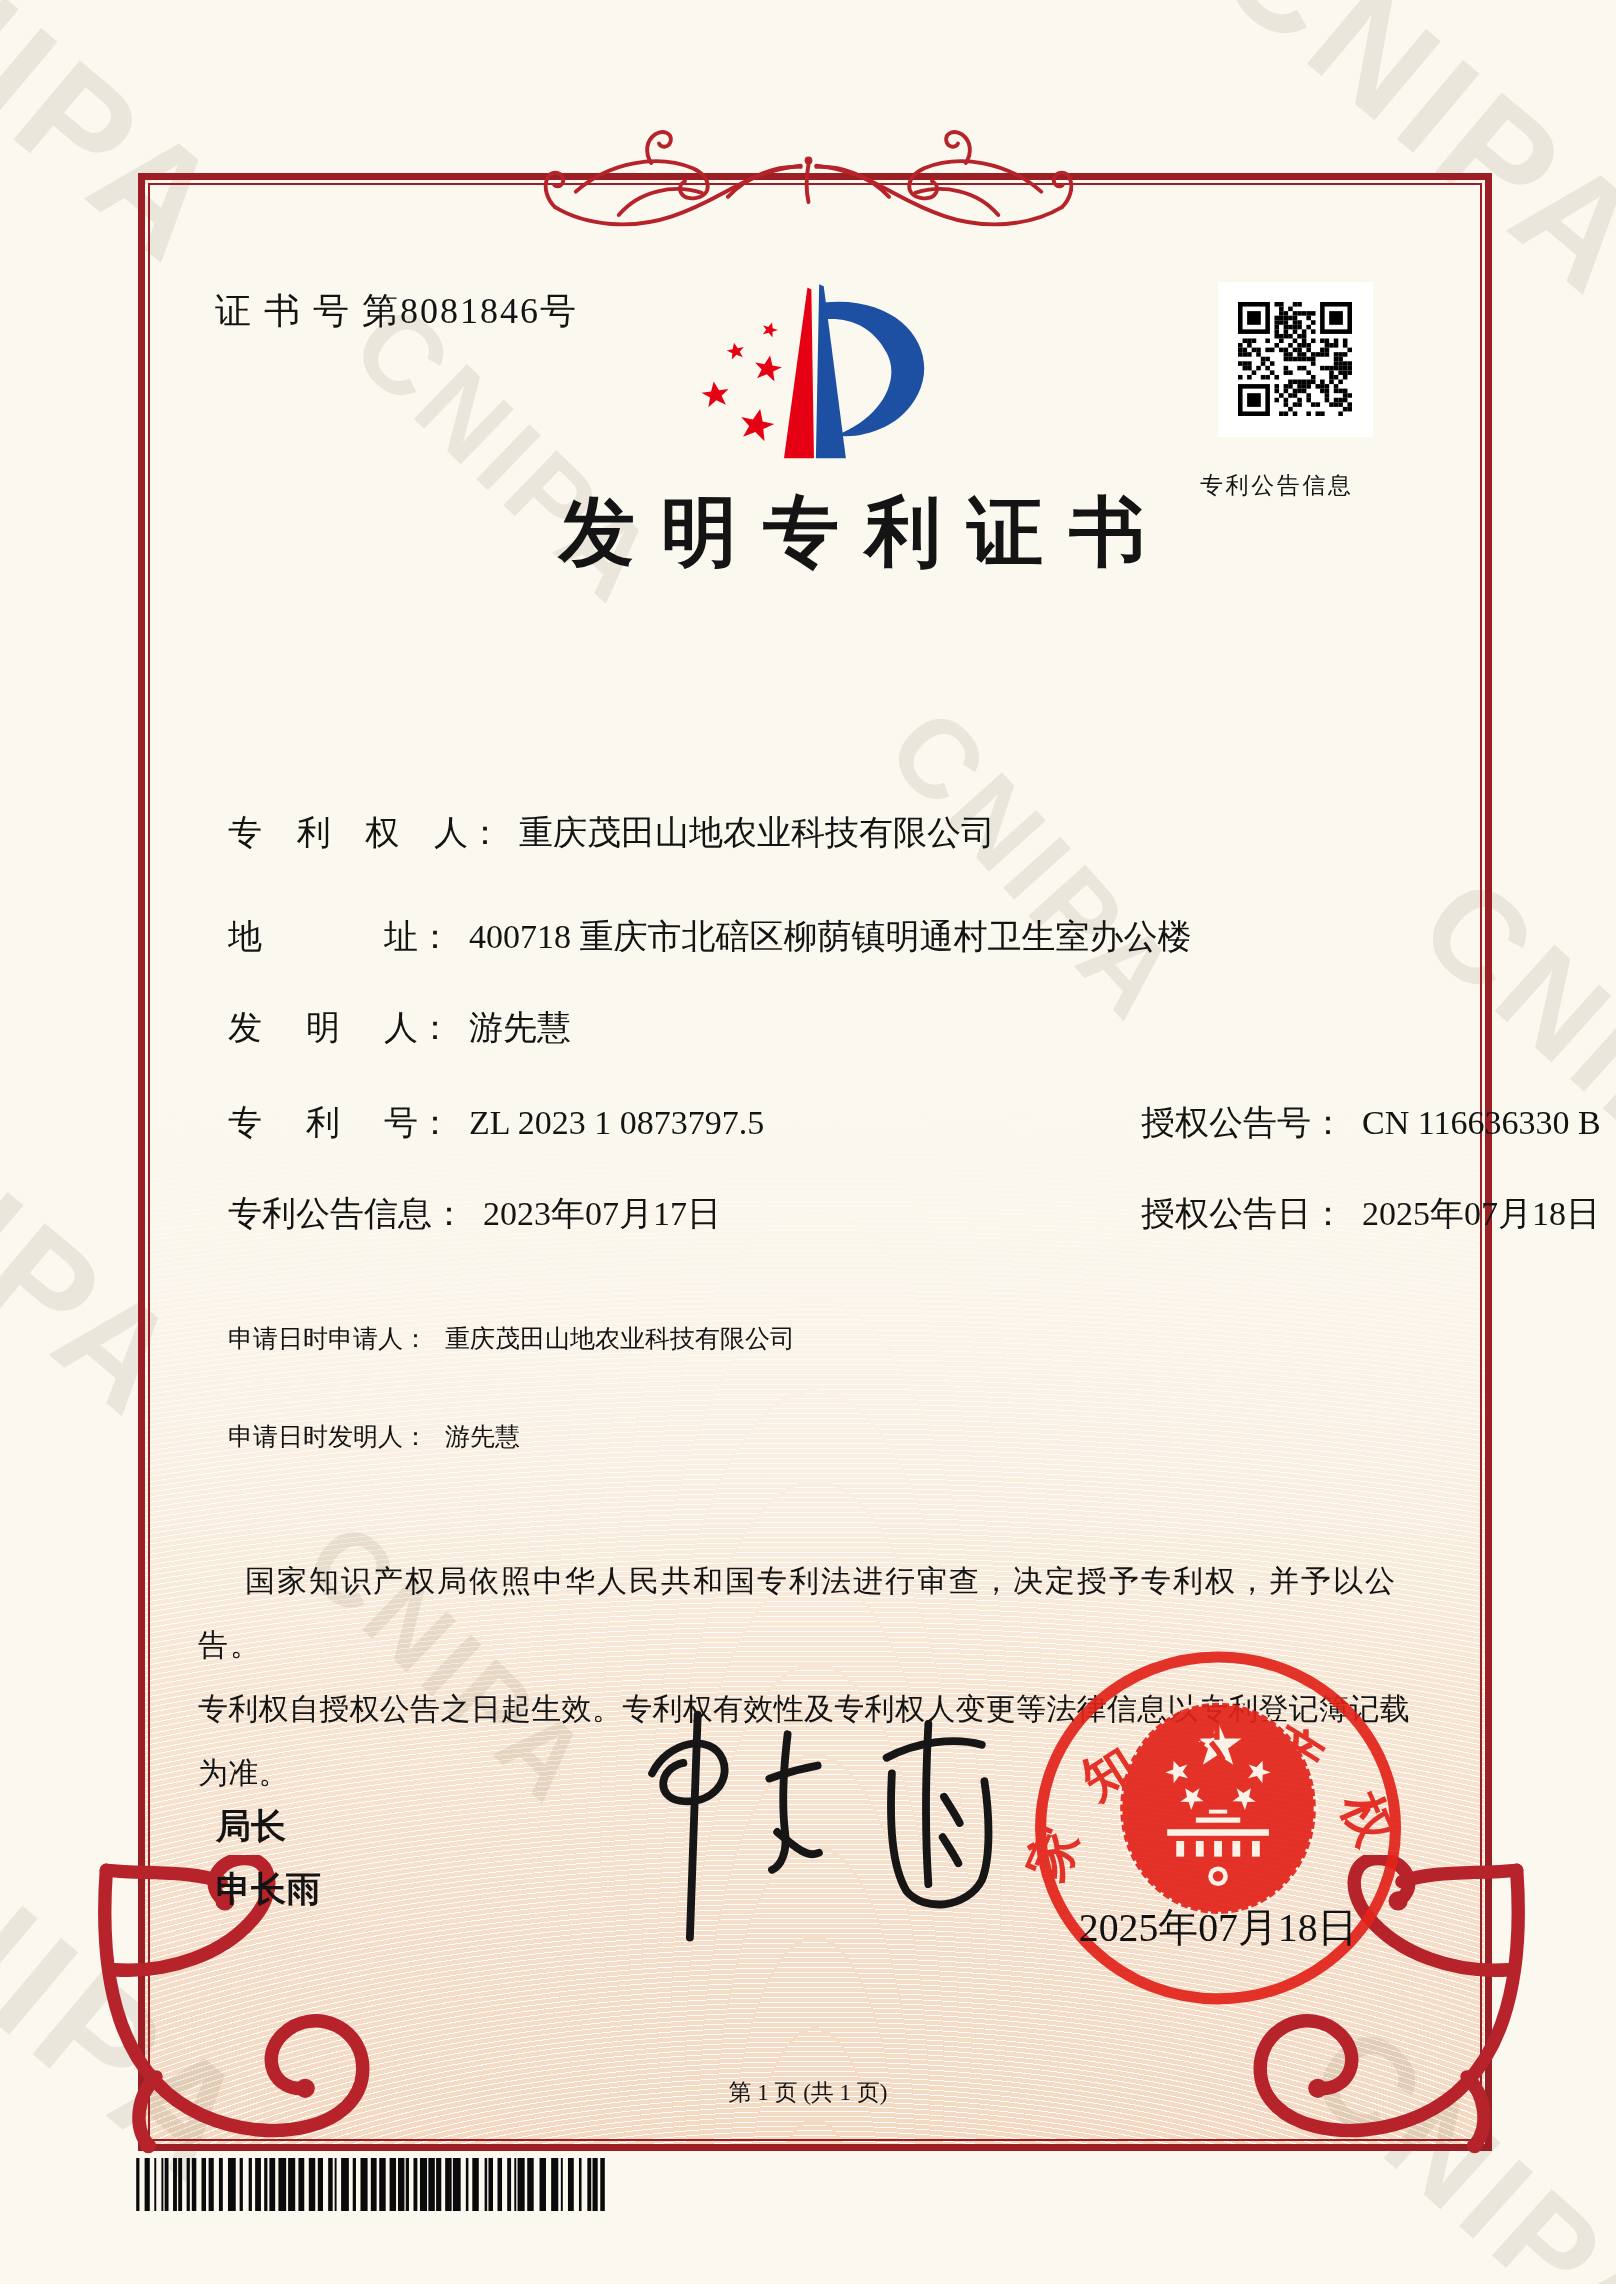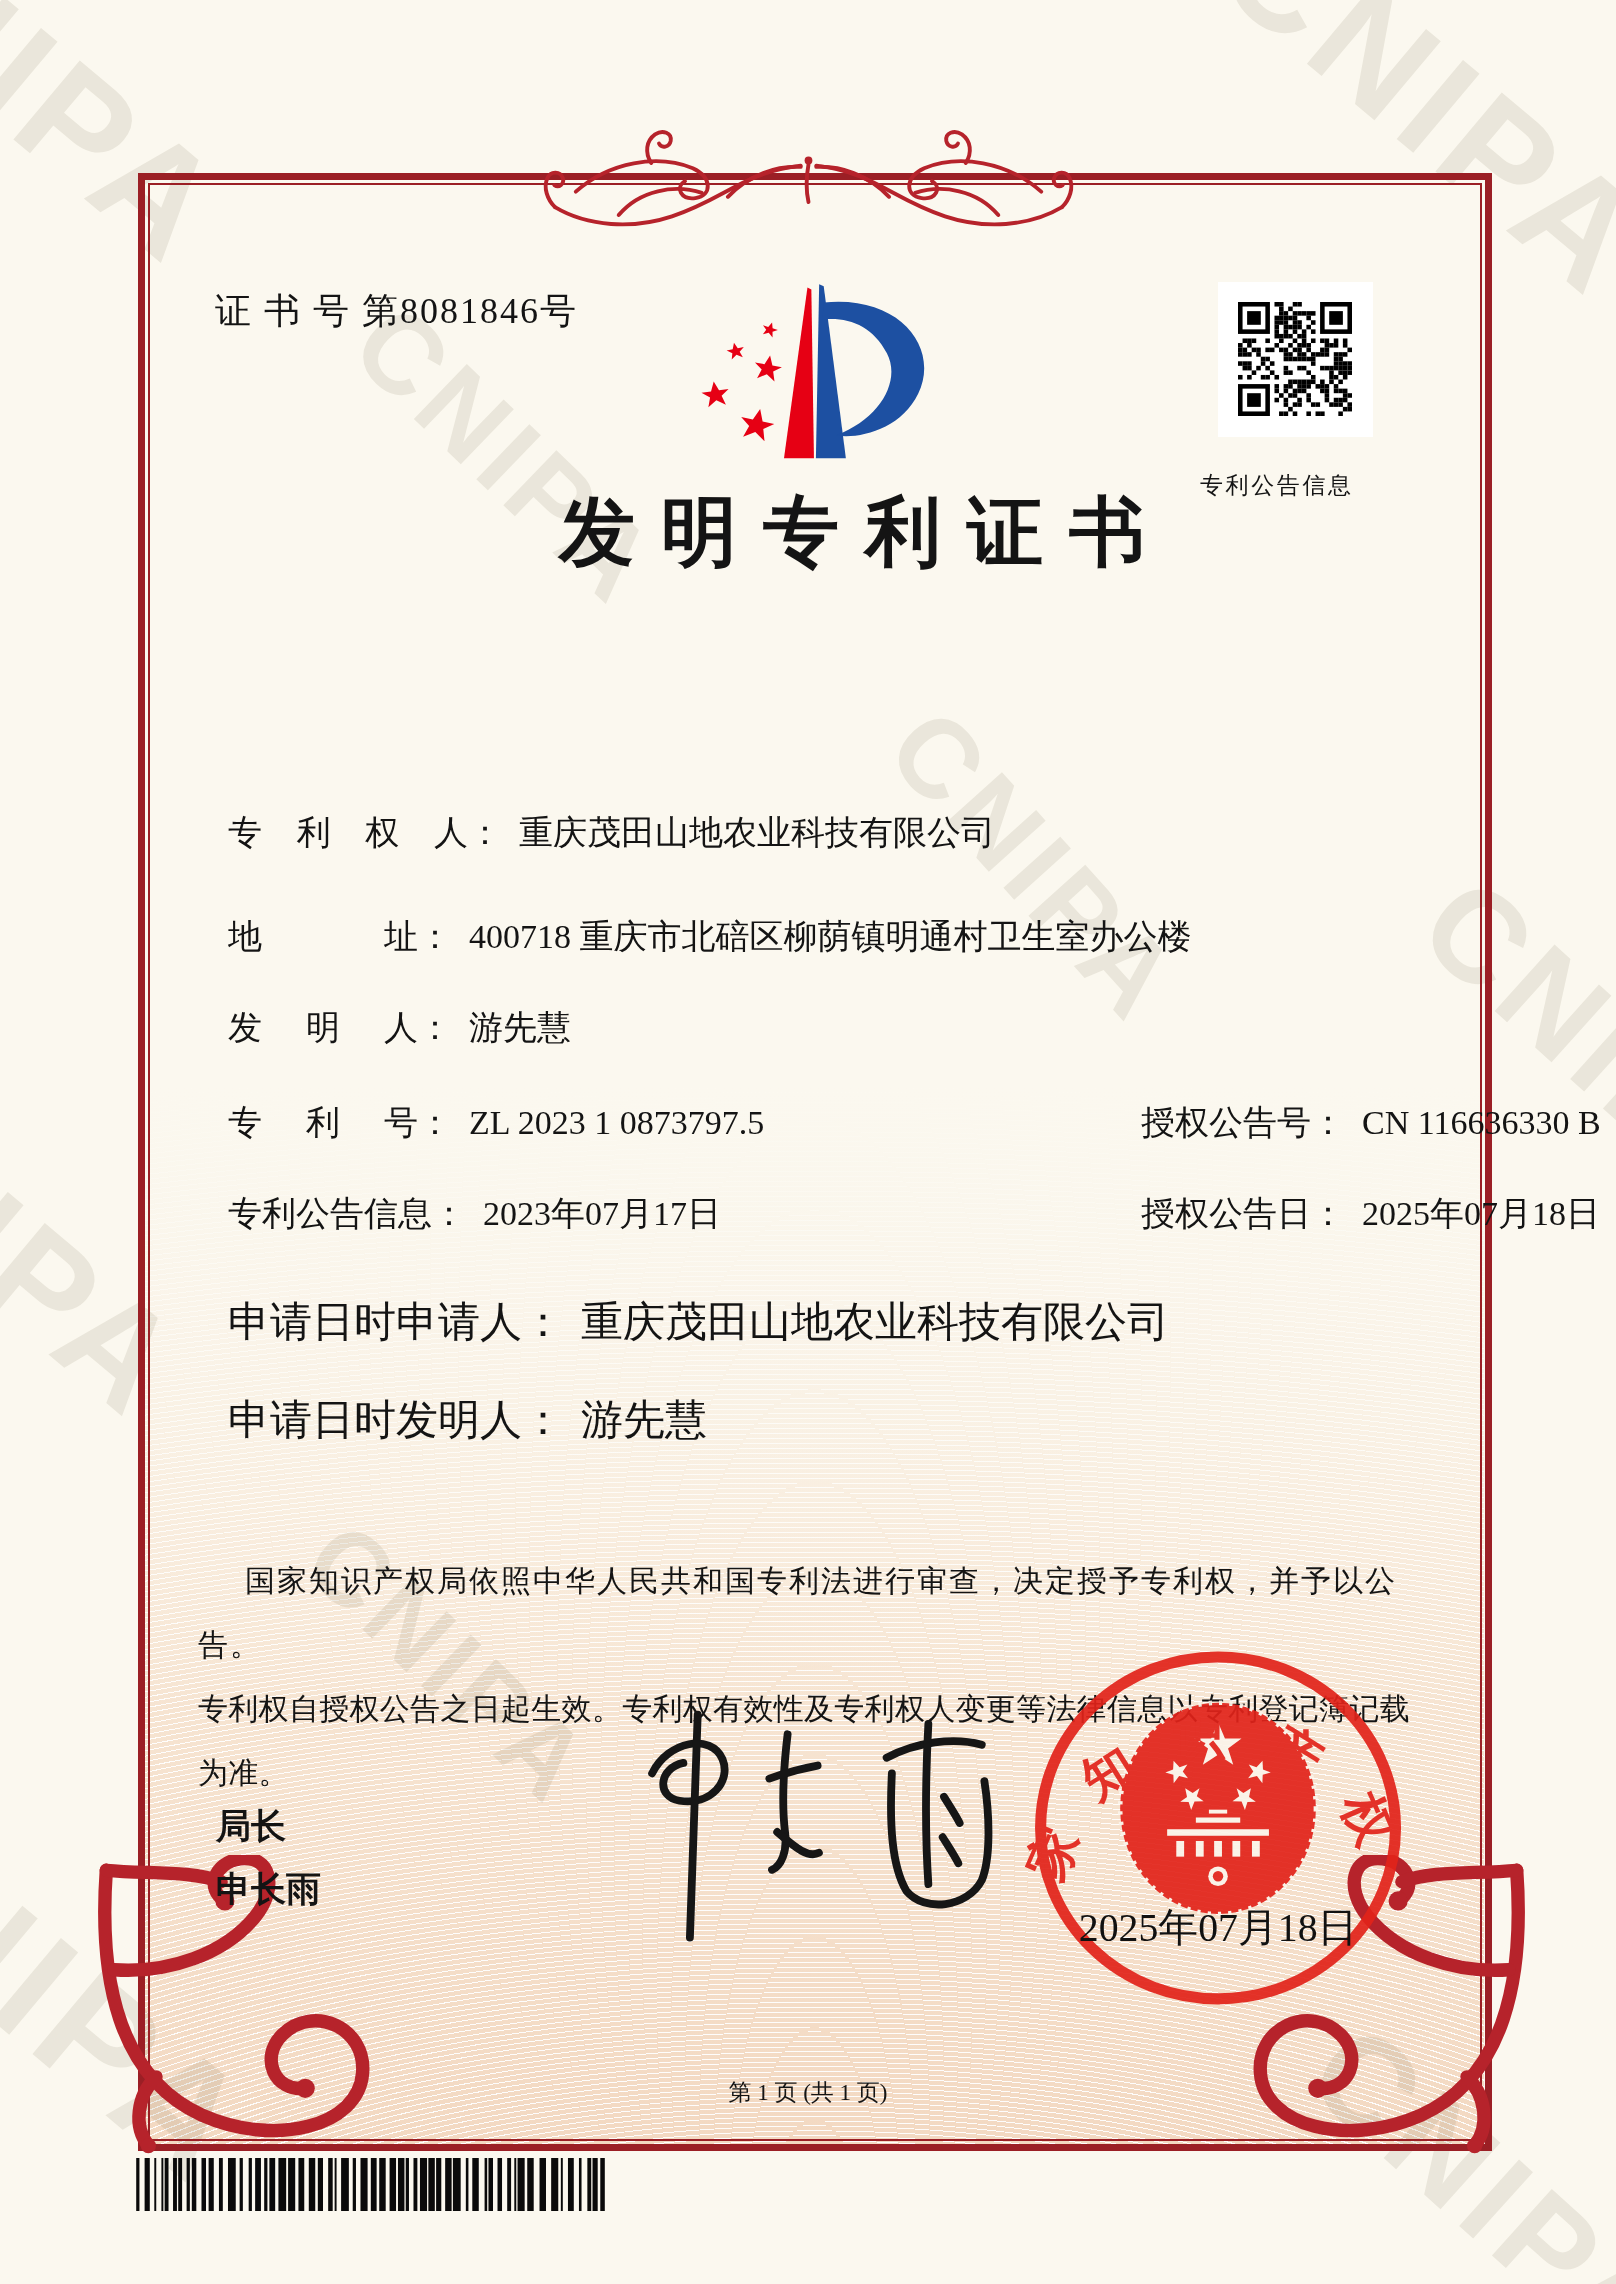--- a/index.html
+++ b/index.html
@@ -31,21 +31,21 @@
   .qr-label{position:absolute;left:1200px;top:470px;width:196px;text-align:left;z-index:5;
             font-size:23px;letter-spacing:2.6px;}
   .title{position:absolute;left:0;top:482px;width:1616px;text-align:center;z-index:5;
          font-size:76px;font-weight:700;letter-spacing:26px;text-indent:26px;margin-left:44px;}
   
   .row{position:absolute;left:228px;z-index:5;font-size:34px;white-space:nowrap;}
   .row .lbl{display:inline-block;vertical-align:bottom;}
   .lbl.j4{width:240px;text-align:justify;text-align-last:justify;}
   .lbl.j3,.lbl.j2{width:190px;text-align:justify;text-align-last:justify;}
   .row .val{margin-left:17px;}
-  .row.small{font-size:42px;}
+  .row.small{font-size:25px;margin-top:28px;}
   .col-r{position:absolute;left:913px;top:0;}
   
   .statement{position:absolute;left:198px;top:1549px;width:1226px;z-index:5;
              font-size:30px;line-height:64px;}
   .st1{text-indent:47px;letter-spacing:2px;}
   .st2{letter-spacing:0.3px;}
   
   .commissioner{position:absolute;left:216px;top:1794px;z-index:5;
       font-family:"Liberation Sans","DejaVu Sans",sans-serif;font-weight:700;font-size:35px;line-height:63px;}
   .signature{position:absolute;left:613px;top:1695px;z-index:5;}

